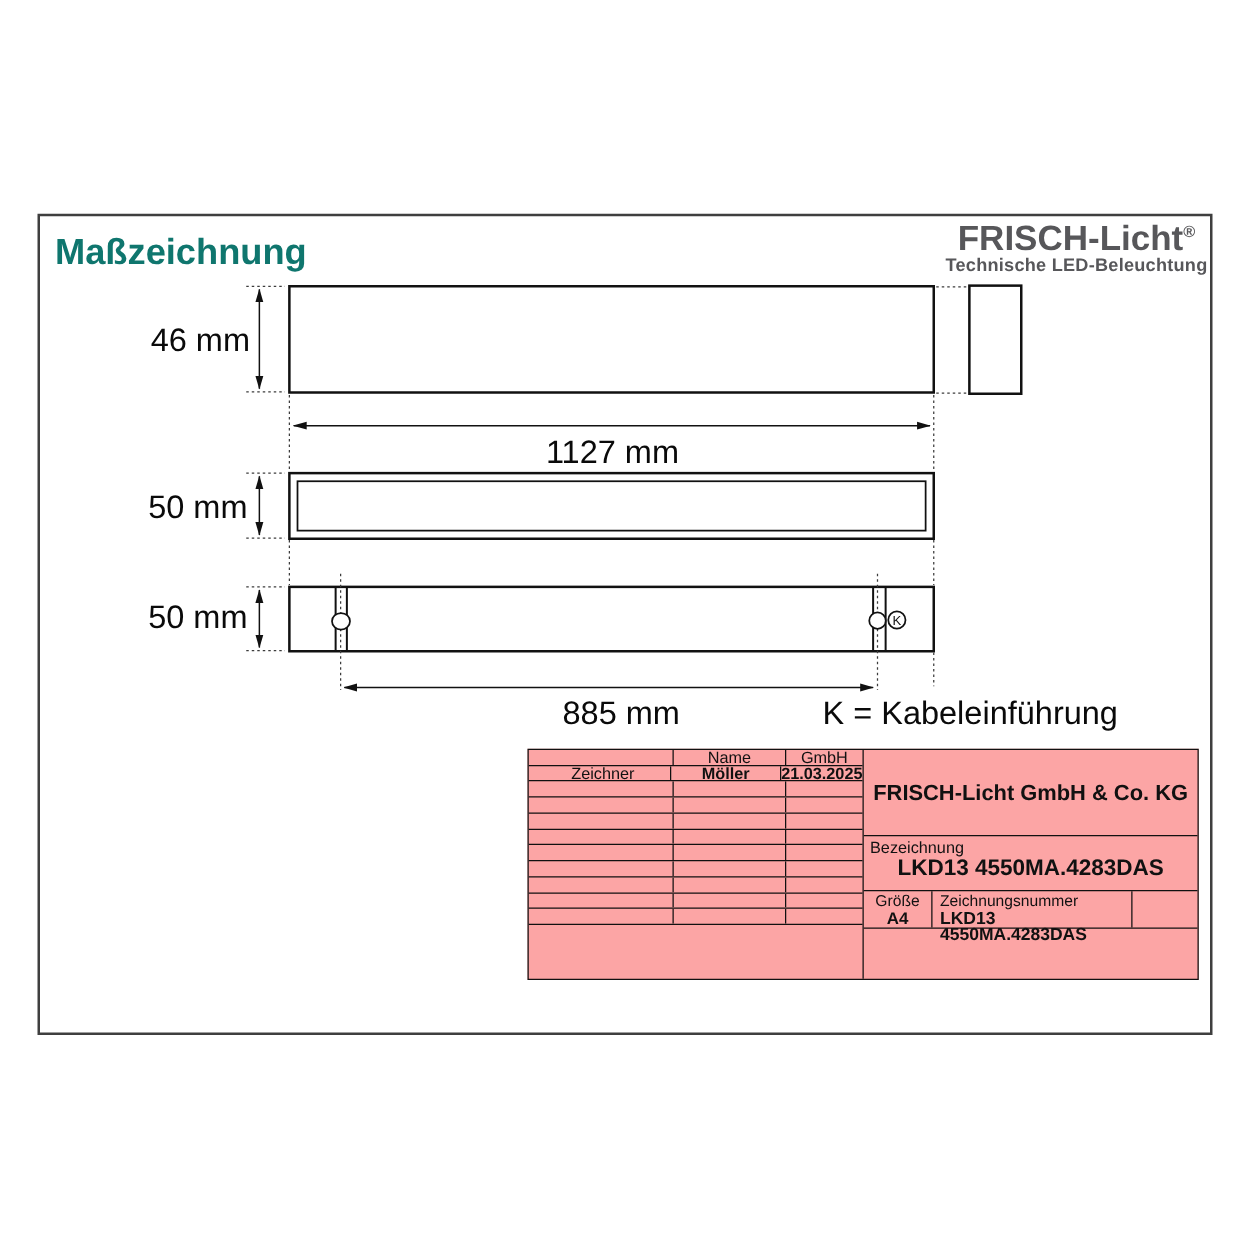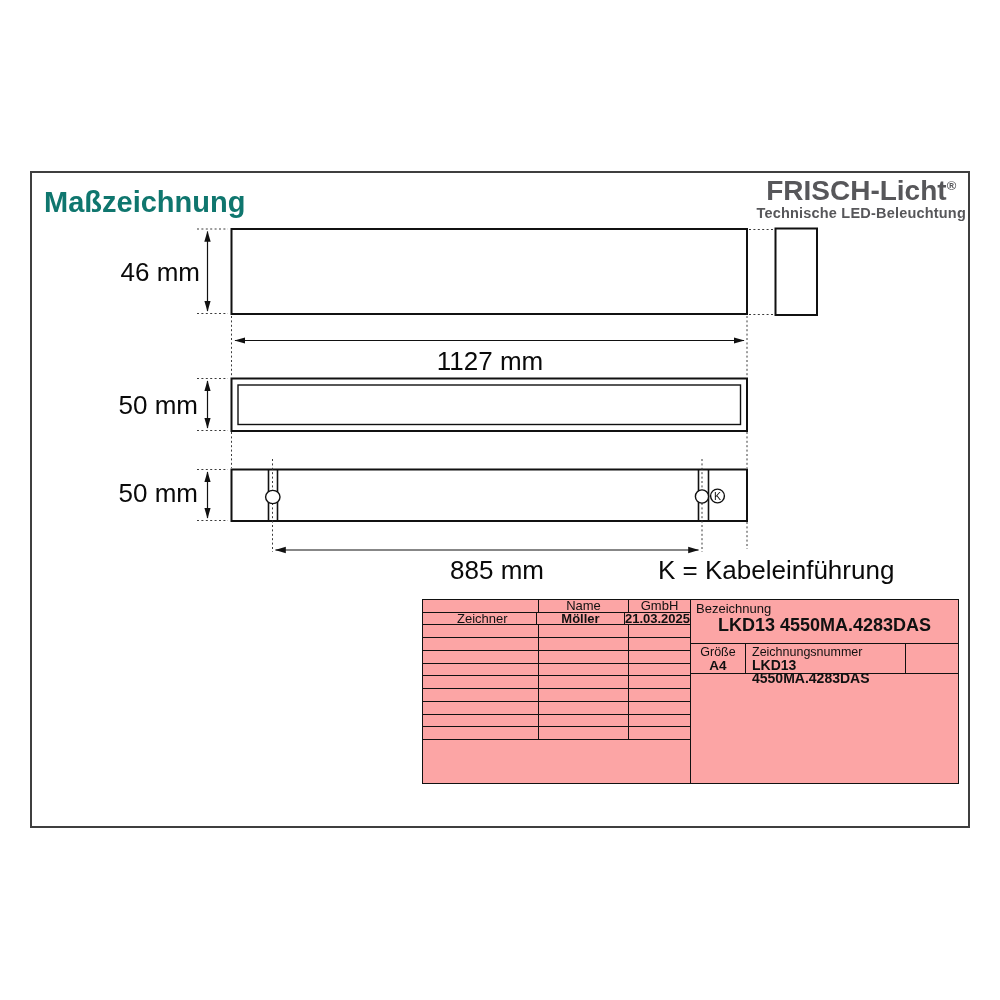--- a/index.html
+++ b/index.html
@@ -173,20 +173,21 @@
           <div class="tb-c3"></div>
         </div>
       <div class="tb-row">
           <div class="tb-c1"></div>
           <div class="tb-c2"></div>
           <div class="tb-c3"></div>
         </div>
     </div>
 
     <div class="tb-right">
+      <div class="tb-company">FRISCH-Licht GmbH &amp; Co. KG</div>
       <div class="tb-bez">
         <div class="lbl">Bezeichnung</div>
         <div class="val">LKD13 4550MA.4283DAS</div>
       </div>
       <div class="tb-sizerow">
         <div class="tb-groesse">
           <div class="lbl">Größe</div>
           <div class="val">A4</div>
         </div>
         <div class="tb-znr">

